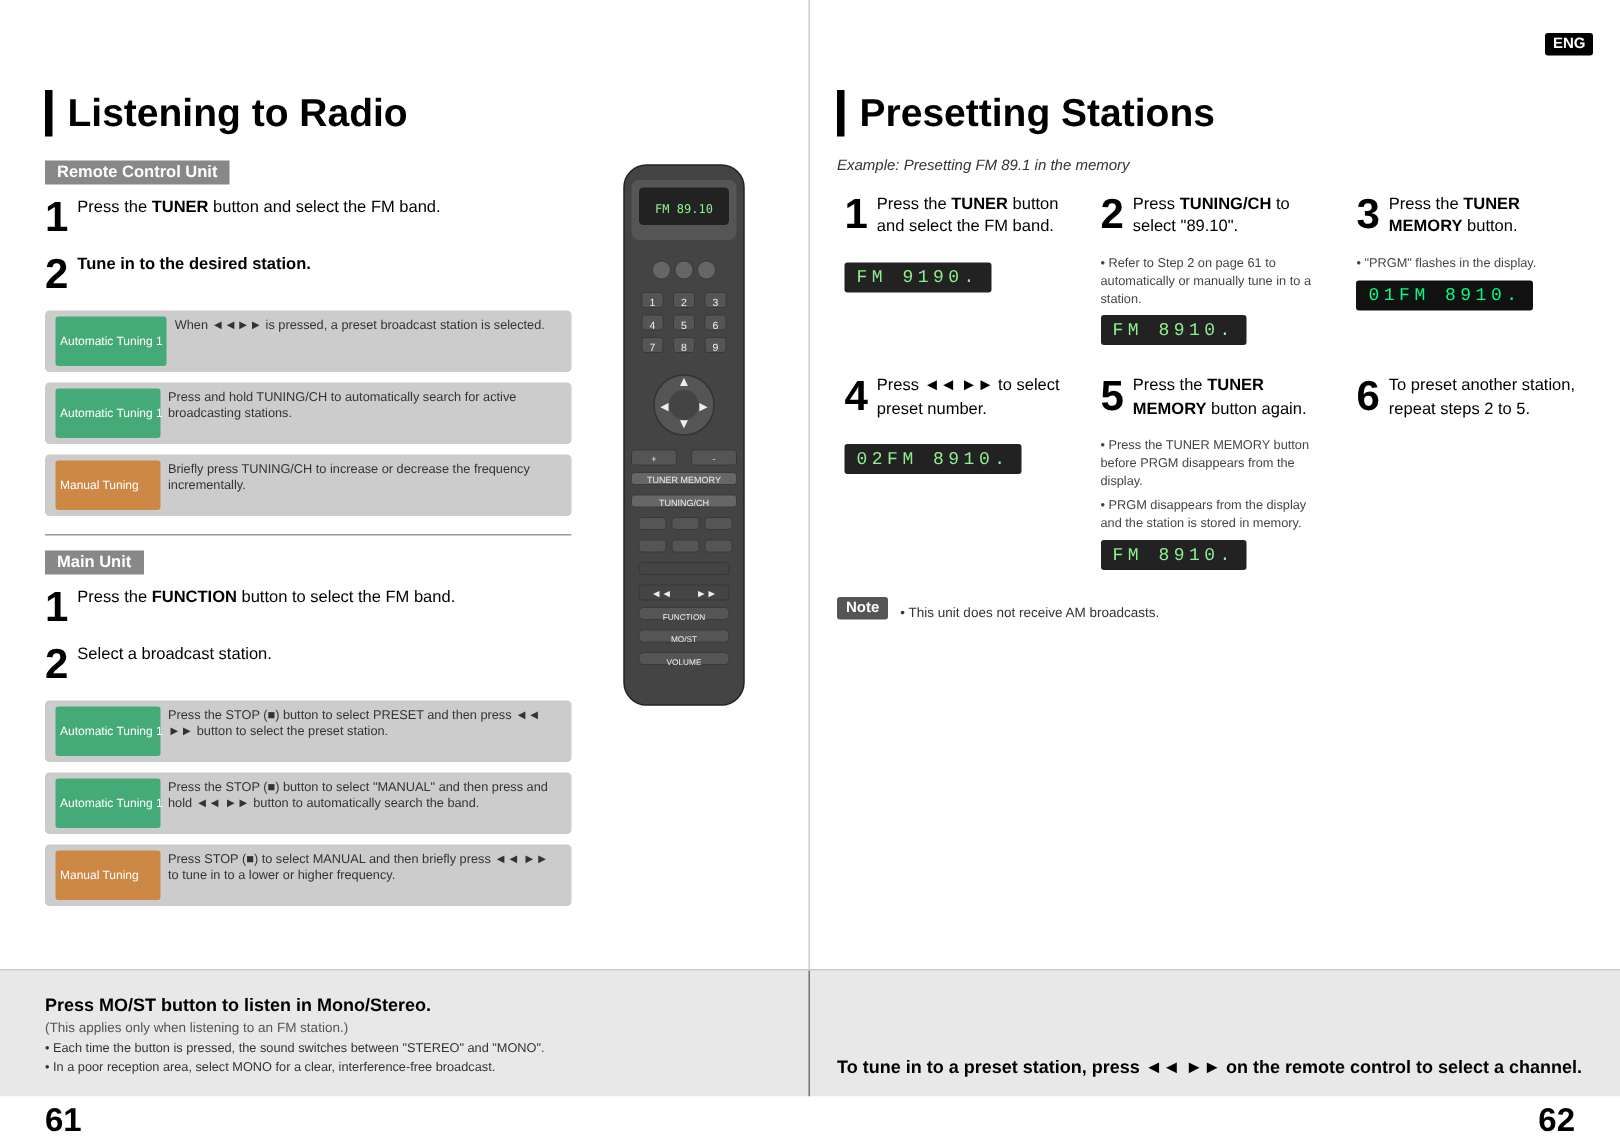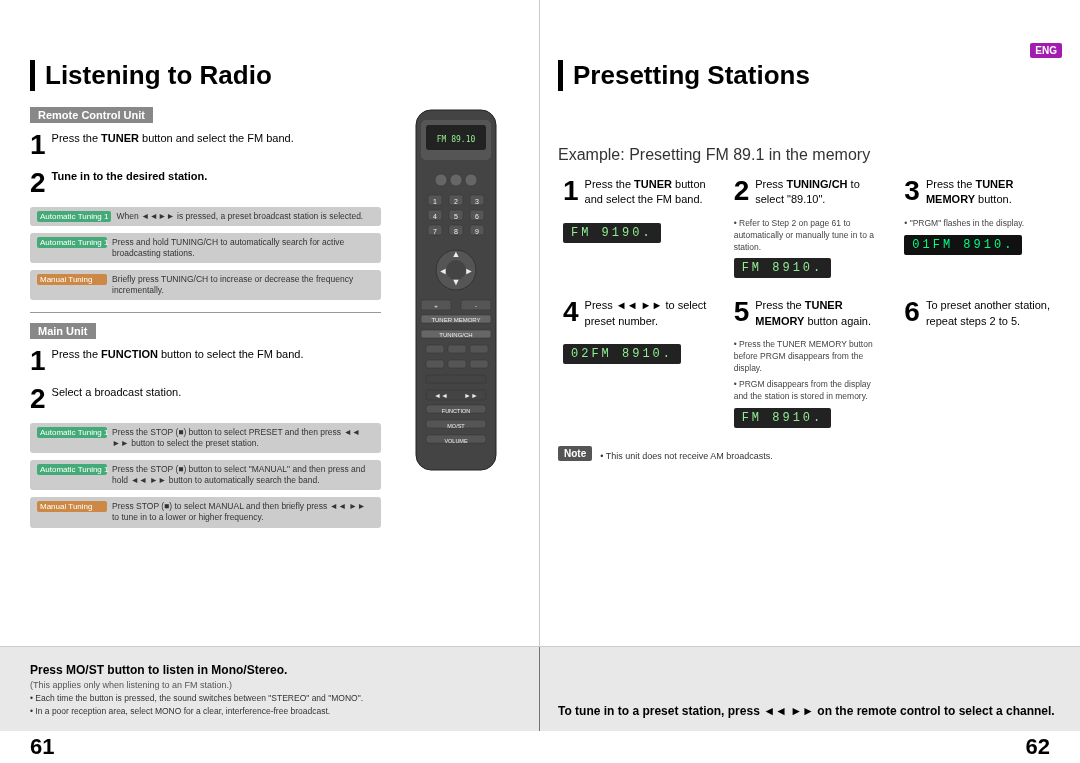--- a/index.html
+++ b/index.html
@@ -89,21 +89,21 @@
       font-size: 9px;
       display: flex;
       align-items: flex-start;
       gap: 5px;
     }
 
     .tuning-label {
       background: #555;
       color: #fff;
       font-size: 8px;
-      padding: 1px 3px;
+      padding: 12px 3px;
       border-radius: 2px;
       white-space: nowrap;
       min-width: 70px;
     }
 
     .tuning-label-green {
       background: #4a7;
     }
 
     .tuning-label-orange {
@@ -141,24 +141,24 @@
     }
 
     .right-steps-bottom-grid {
       display: grid;
       grid-template-columns: 1fr 1fr 1fr;
       gap: 8px;
       margin-bottom: 8px;
     }
 
     .example-label {
-      font-size: 16px;
+      font-size: 10px;
+      font-style: italic;
       color: #333;
       margin-bottom: 8px;
-      margin-top: 41px;
     }
 
     .note-box {
       display: flex;
       align-items: flex-end;
       gap: 8px;
       margin-top: 5px;
     }
 
     .note-label {
@@ -228,30 +228,29 @@
     }
 
     .page-num {
       font-size: 22px;
       font-weight: bold;
       color: #000;
     }
 
     
     .eng-badge {
-      background: #a21caf;
+      background: #000000;
       color: #fff;
       font-size: 10px;
       font-weight: bold;
       padding: 2px 5px;
       border-radius: 2px;
       position: absolute;
       top: 22px;
       right: 18px;
-      margin-top: 21px;
     }
 
     .divider-line {
       width: 100%;
       height: 1px;
       background: #999;
       margin: 8px 0;
     }
 
     .sub-step-boxes {

